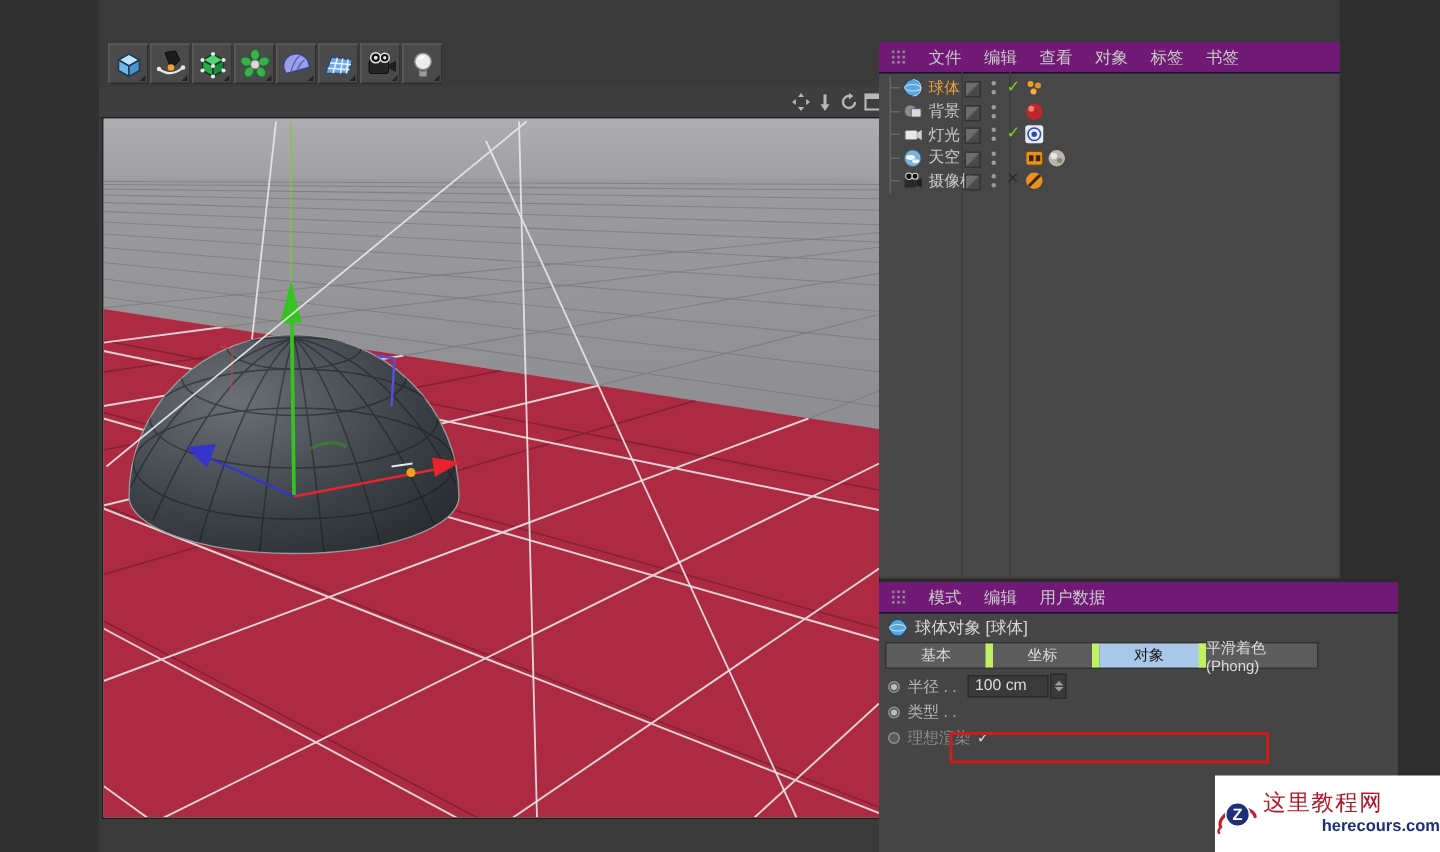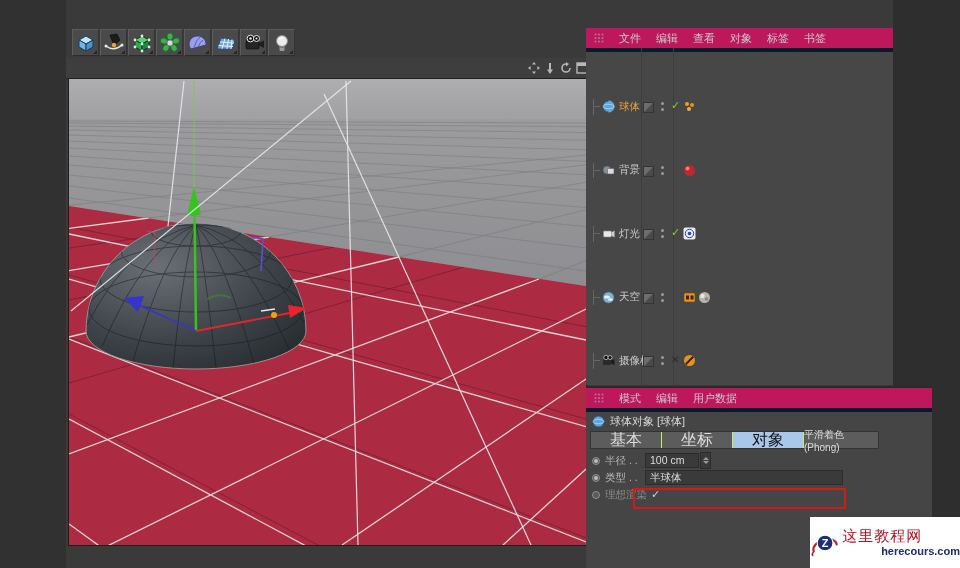--- a/index.html
+++ b/index.html
@@ -34,47 +34,47 @@
   
   .viewport{left:68px;top:78px;width:517px;height:466px;background:#a2a2a4;border:1px solid #1e1e1e;}
   .viewport svg{display:block;}
 
   
   .right-strip{left:893px;top:0;width:67px;height:568px;background:#2e2e2e;}
 
   
   .om{left:586px;top:28px;width:307px;height:357px;background:#474747;}
   .om-menubar,.am-menubar{
-    height:20px;background:#be185d;border-bottom:4px solid #0f172a;
+    height:20px;background:#701a75;border-bottom:1px solid #0f172a;
     display:flex;align-items:center;gap:15px;padding:0 8px;
     font-size:11px;color:#c9c9c9;
   }
   .grip{width:10px;height:10px;flex:0 0 auto;opacity:.8;}
   .om-col-div{width:1px;background:#3d3d3d;top:20px;bottom:0;}
   .om-rows{left:0;top:23px;right:0;}
-  .om-row{height:15.5px;position:relative;display:flex;align-items:center;font-size:10.5px;color:#c9c9c9;margin-top:48px;}
+  .om-row{height:15.5px;position:relative;display:flex;align-items:center;font-size:10.5px;color:#c9c9c9;}
   .om-tree{position:absolute;left:7px;top:0;bottom:0;width:8px;border-left:1px solid #666;}
   .om-tree::after{content:"";position:absolute;left:0;top:7px;width:6px;border-top:1px solid #666;}
   .om-row .obj-ic{margin-left:16px;width:13px;height:13px;flex:0 0 auto;}
   .om-row .obj-label{margin-left:4px;white-space:nowrap;}
   .om-row .obj-label.sel{color:#e8a33d;}
   .layerbox{position:absolute;left:57px;top:3px;width:9px;height:9px;
     background:linear-gradient(135deg,#6d6d6d 45%,#4a4a4a 55%);border:1px solid #333;}
   .visdots{position:absolute;left:75px;top:3px;width:3px;}
   .visdots i{display:block;width:3px;height:3px;border-radius:50%;background:#9a9a9a;margin-bottom:3px;}
   .om-check{position:absolute;left:85px;top:0px;color:#7ed321;font-size:11px;font-weight:bold;}
   .om-x{position:absolute;left:85px;top:1px;color:#2b2b2b;font-size:10px;font-weight:bold;}
   .tagslot{position:absolute;top:1px;width:13px;height:13px;}
   .t1{left:97px}.t2{left:112px}
 
   
   .am{left:586px;top:386px;width:346px;height:182px;background:#454545;border-top:2px solid #2a2a2a;box-sizing:border-box;}
   .am-objrow{height:18px;display:flex;align-items:center;gap:5px;padding:0 6px;font-size:11px;color:#d8d8d8;}
   .am-tabs{display:flex;height:16px;margin:1px 4px 3px 4px;border:1px solid #333;width:287px;box-sizing:content-box;}
-  .am-tab{flex:0 0 71px;background:#5c5c5c;color:#dcdcdc;font-size:16px;display:flex;align-items:center;justify-content:center;border-right:1px solid #bef264;box-sizing:border-box;}
+  .am-tab{flex:0 0 71px;background:#5c5c5c;color:#dcdcdc;font-size:10px;display:flex;align-items:center;justify-content:center;border-right:5px solid #bef264;box-sizing:border-box;}
   .am-tab:last-child{border-right:none;flex:0 0 74px;font-size:10px;}
   .am-tab.selected{background:#a9c7e8;color:#141414;}
   .am-section{padding:4px 0 3px 6px;font-size:11px;color:#cccccc;}
   .prop-row{height:17px;display:flex;align-items:center;padding-left:6px;font-size:10.5px;color:#b5b5b5;}
   .rec{width:8px;height:8px;border-radius:50%;border:1px solid #8f8f8f;background:#5a5a5a;margin-right:5px;flex:0 0 auto;box-sizing:border-box;position:relative;}
   .rec.on::after{content:"";position:absolute;left:1px;top:1px;width:4px;height:4px;border-radius:50%;background:#bdbdbd;}
   .prop-label{width:40px;white-space:nowrap;overflow:hidden;}
   .field{background:#3a3a3a;border:1px solid #2b2b2b;color:#dcdcdc;height:13px;line-height:13px;padding:0 4px;font-size:10.5px;display:flex;align-items:center;}
   .field.small{width:44px;}
   .field.wide{width:188px;}
@@ -504,21 +504,20 @@
     <span class="prop-label">半径 . .</span>
     <span class="field small">100 cm</span>
     <span class="stepper">
         <b class="up"></b>
         <b class="dn"></b>
       </span>
   </div>
   <div class="prop-row">
     <span class="rec on"></span>
     <span class="prop-label">类型 . .</span>
-    <span class="field wide">半球体</span>
   </div>
   <div class="prop-row">
     <span class="rec"></span>
     <span class="prop-label dim" style="width:auto">理想渲染</span>
     <span class="ideal-check">✓</span>
   </div>
 
   <div class="type-highlight"></div>
 </div>
 

